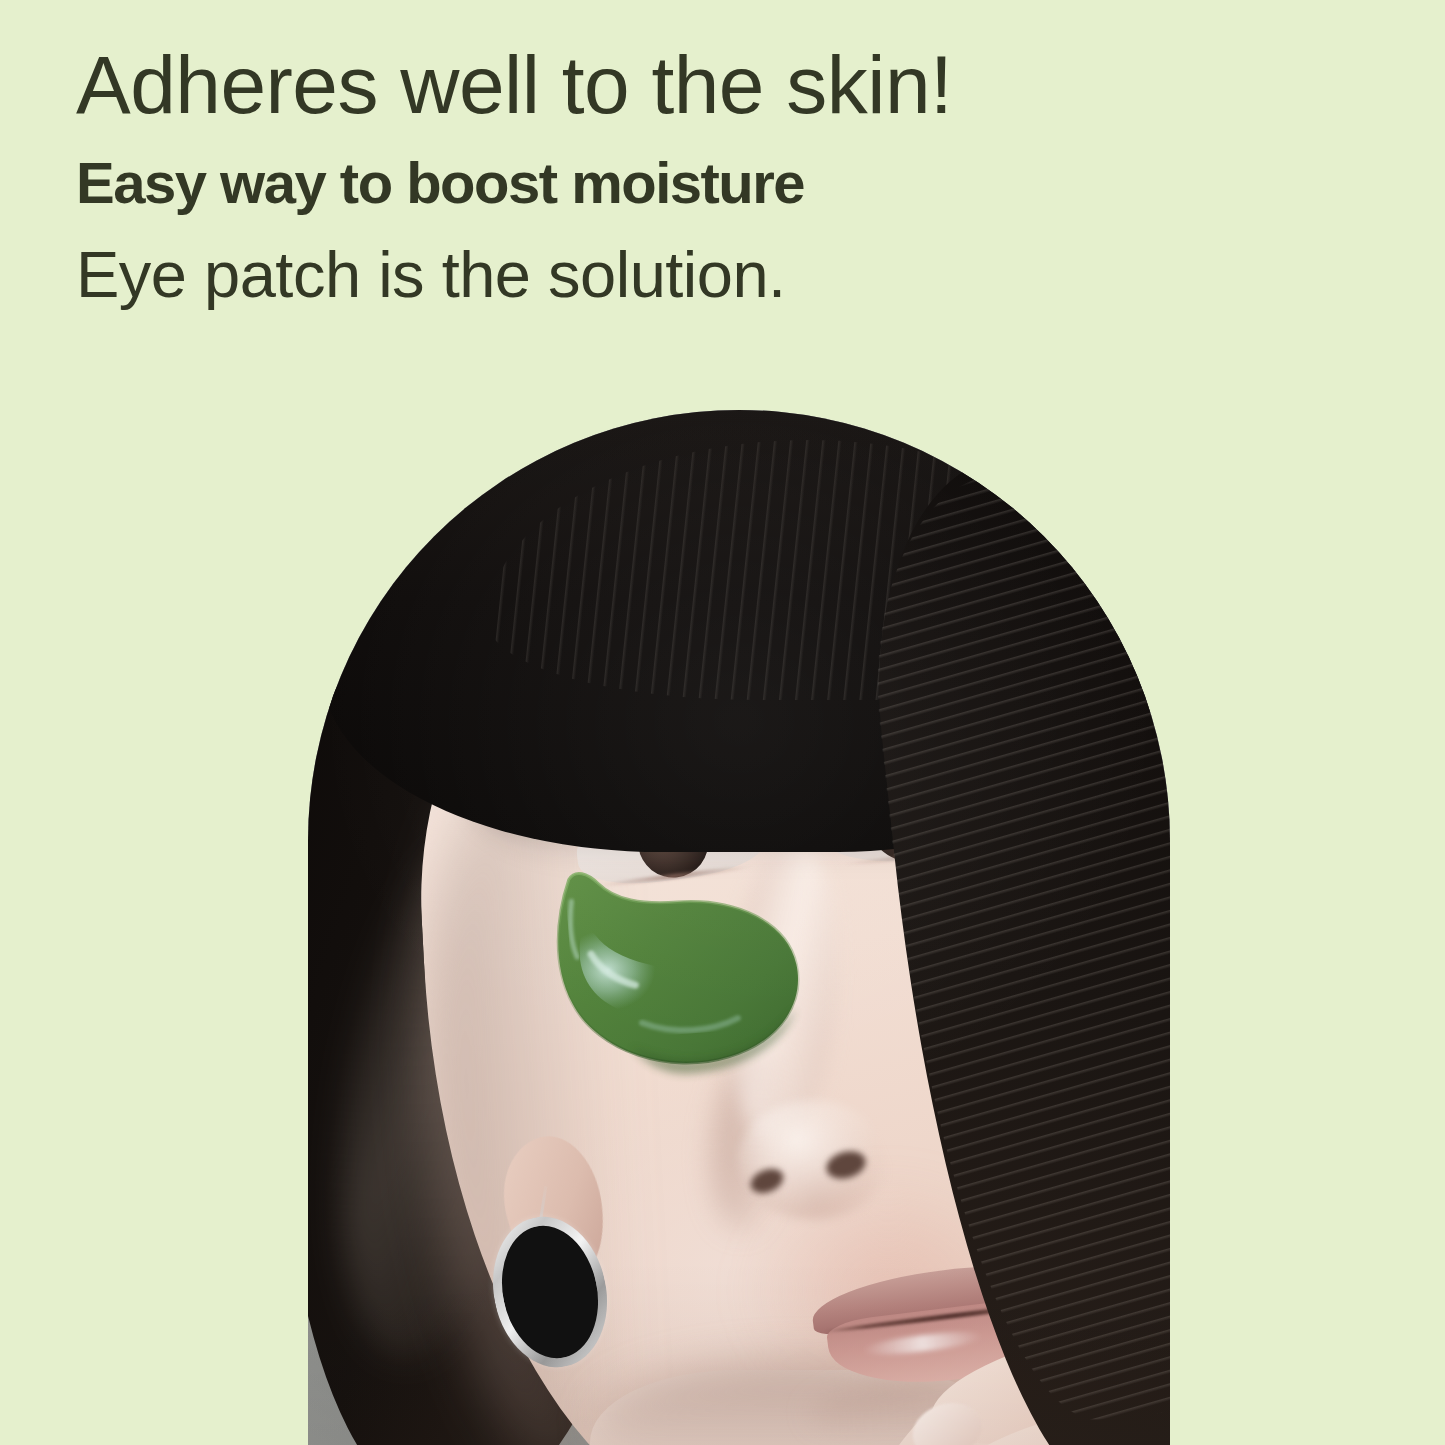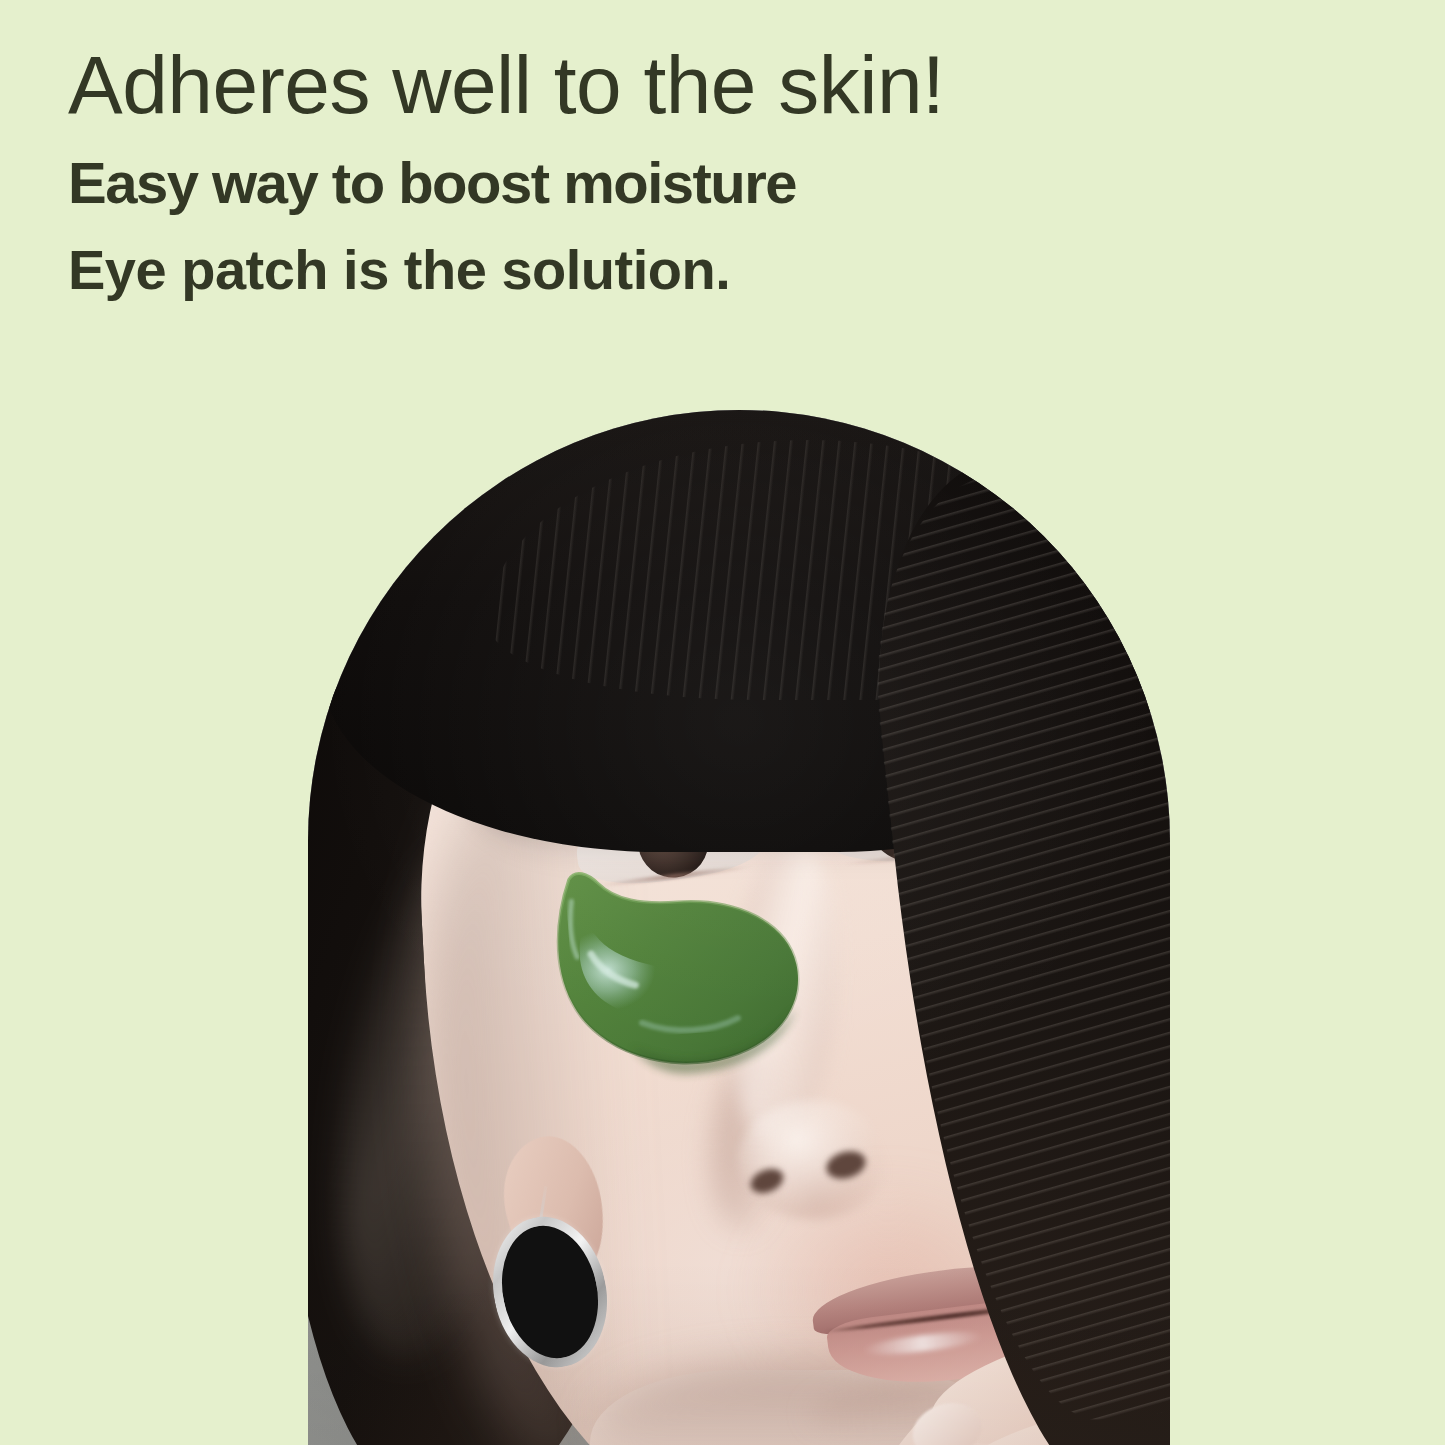--- a/index.html
+++ b/index.html
@@ -14,21 +14,21 @@
     position: relative;
     width: 1445px;
     height: 1445px;
     overflow: hidden;
     background: #e5f0cd;
   }
 
   
   .copy-block {
     position: absolute;
-    left: 68px;
+    left: 76px;
     top: 44px;
     width: 1290px;
   }
   .headline-line {
     color: #333825;
     letter-spacing: -0.5px;
     white-space: nowrap;
     line-height: 1.0;
   }
   .line-eyebrow {
@@ -36,22 +36,22 @@
     font-weight: 400;
     margin: 0 0 28px 0;
   }
   .line-main {
     font-size: 58px;
     font-weight: 700;
     letter-spacing: -1.5px;
     margin: 0 0 30px 0;
   }
   .line-sub {
-    font-size: 56px;
-    font-weight: 700;
+    font-size: 65px;
+    font-weight: 400;
     margin: 0;
   }
 
   
   .photo-frame {
     position: absolute;
     left: 308px;
     top: 410px;
     width: 862px;
     height: 1035px;

